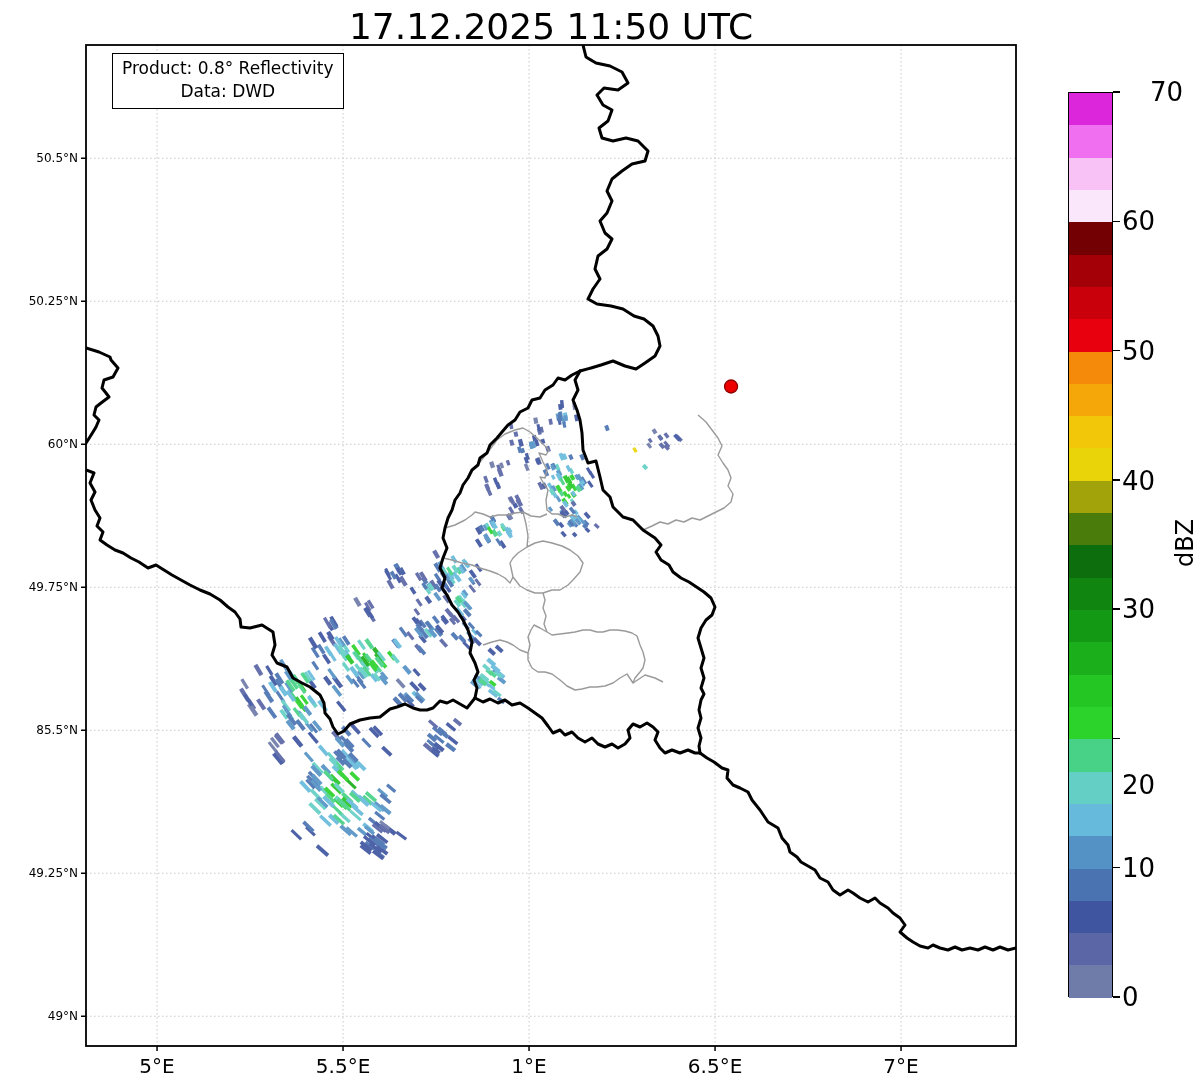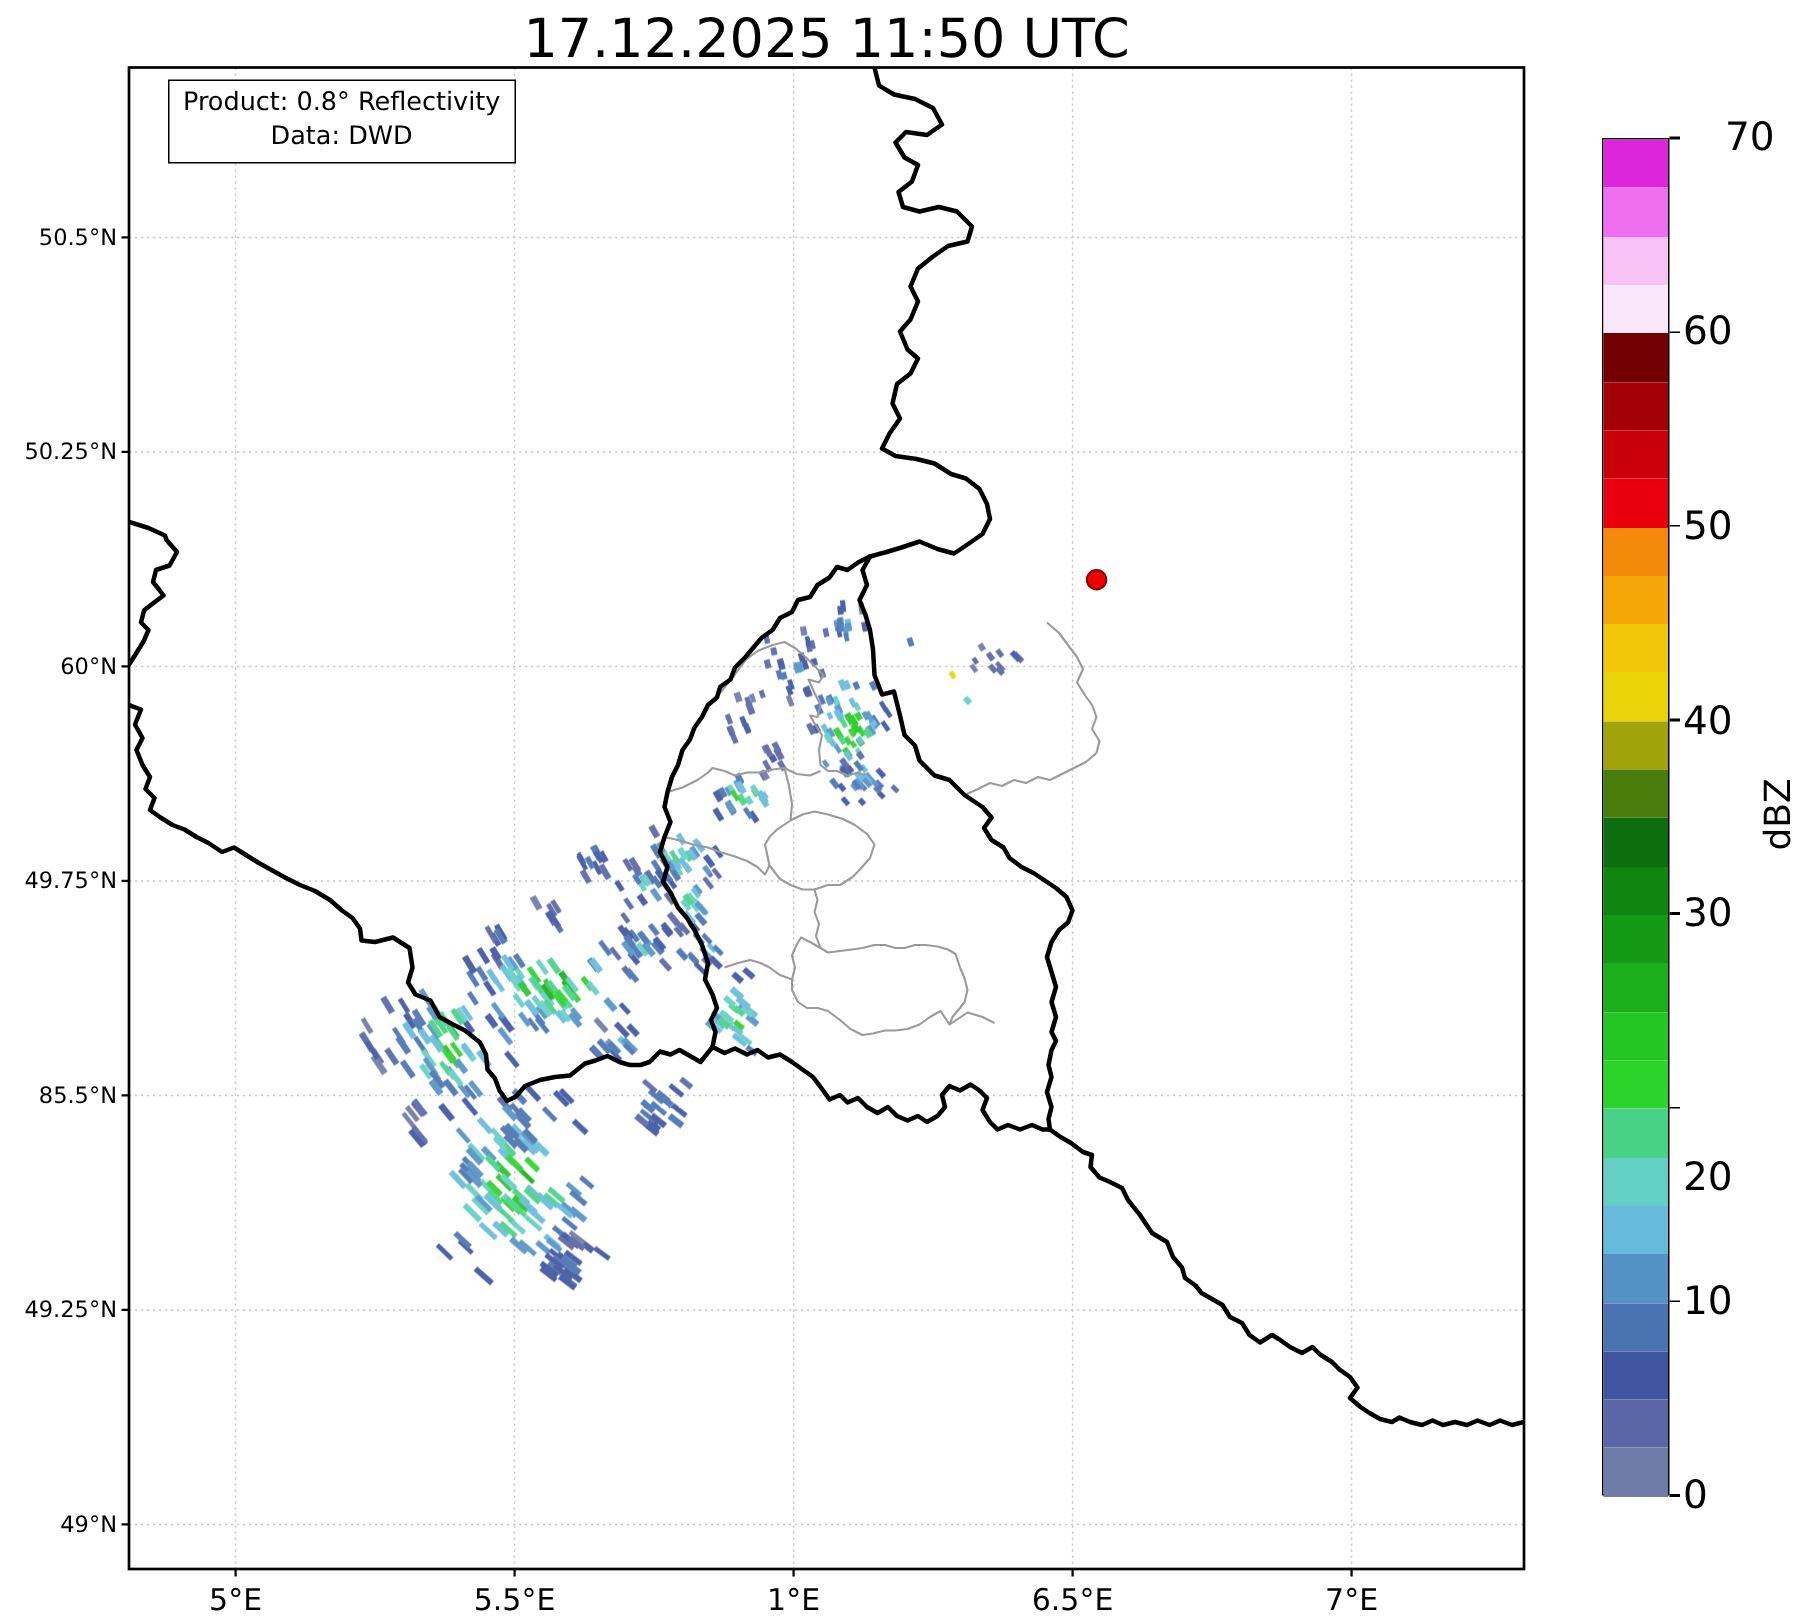--- a/index.html
+++ b/index.html
@@ -4,21 +4,21 @@
 <style>
   html,body{margin:0;padding:0;background:#fff;}
   #page{position:relative;width:1202px;height:1081px;background:#ffffff;overflow:hidden;
         font-family:"DejaVu Sans","Liberation Sans",sans-serif;color:#000;}
   #map-svg{position:absolute;left:0;top:0;}
   .title{position:absolute;top:6px;left:551px;transform:translateX(-50%);
          font-size:36px;white-space:nowrap;}
   .info-box{position:absolute;left:112px;top:53px;background:#ffffff;border:1.5px solid #000;
             padding:3px 9px 5px 9px;font-size:17px;line-height:1.35;z-index:5;text-align:center;}
   .xtick{position:absolute;transform:translate(-50%,0);font-size:20px;white-space:nowrap;}
-  .ytick{position:absolute;transform:translate(-100%,-50%);font-size:15px;white-space:nowrap;}
+  .ytick{position:absolute;transform:translate(-100%,-50%);font-size:12px;white-space:nowrap;}
   .cbtick{position:absolute;transform:translate(0,-50%);font-size:26px;white-space:nowrap;}
   .cb-label{position:absolute;left:1185px;top:543px;transform:translate(-50%,-50%) rotate(-90deg);
             font-size:24px;white-space:nowrap;}
   #colorbar{position:absolute;border:1.2px solid #000;box-sizing:border-box;}
   .cb-seg{width:100%;}
 </style>
 </head>
 <body>
 
 <div id="page">

